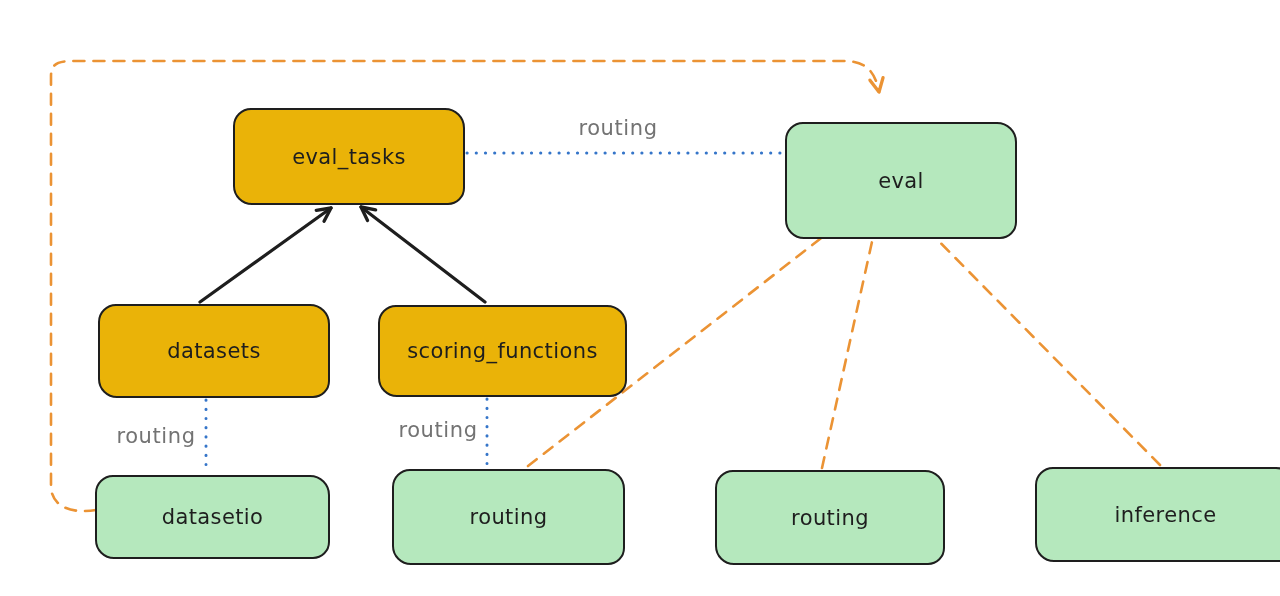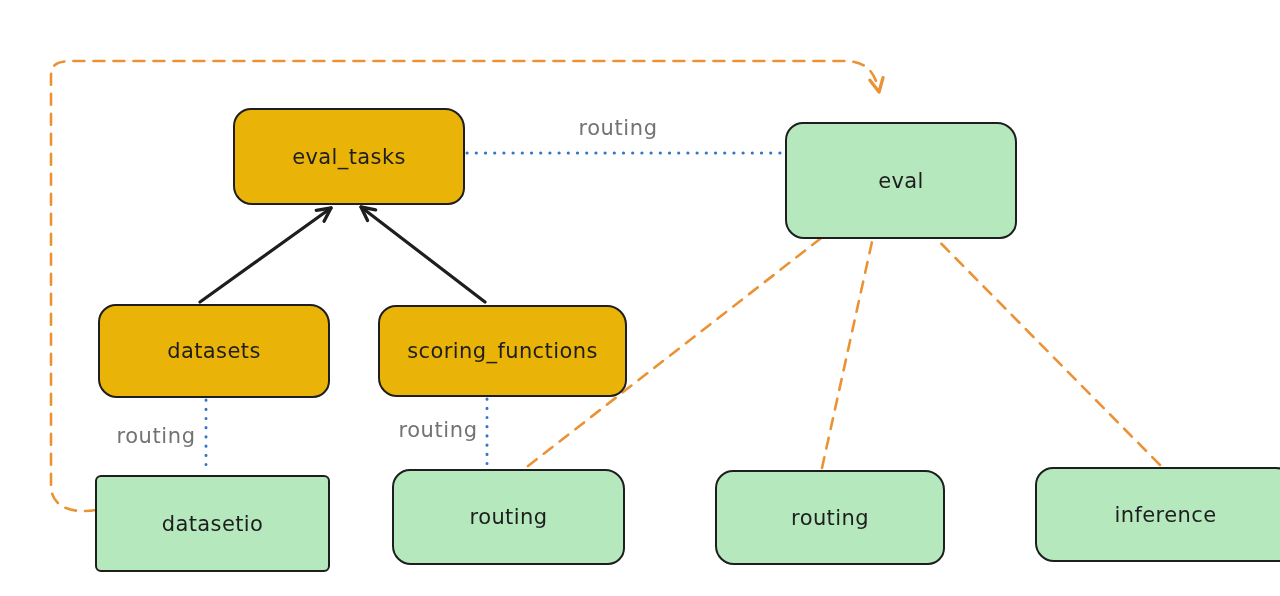--- a/index.html
+++ b/index.html
@@ -45,21 +45,21 @@
     letter-spacing: 0.6px;
     white-space: nowrap;
     transform: translateX(-50%);
   }
 
   
   #node-eval-tasks        { left: 233px;  top: 108px; width: 232px; height: 97px; }
   #node-eval              { left: 785px;  top: 106px; width: 232px; height: 117px; margin-top: 16px; }
   #node-datasets          { left: 98px;   top: 304px; width: 232px; height: 94px; }
   #node-scoring-functions { left: 378px;  top: 305px; width: 249px; height: 92px; }
-  #node-datasetio         { left: 95px;   top: 475px; width: 235px; height: 97px; border-radius: 6px; }
+  #node-datasetio         { left: 95px;   top: 475px; width: 235px; height: 84px; }
   #node-scoring           { left: 392px;  top: 469px; width: 233px; height: 96px; }
   #node-agents            { left: 715px;  top: 470px; width: 230px; height: 95px; }
   #node-inference         { left: 1035px; top: 467px; width: 261px; height: 95px; }
 
   #label-routing-top      { left: 618px; top: 116px; }
   #label-routing-datasets { left: 156px; top: 424px; }
   #label-routing-scoring  { left: 438px; top: 418px; }
 </style>
 </head>
 <body>

